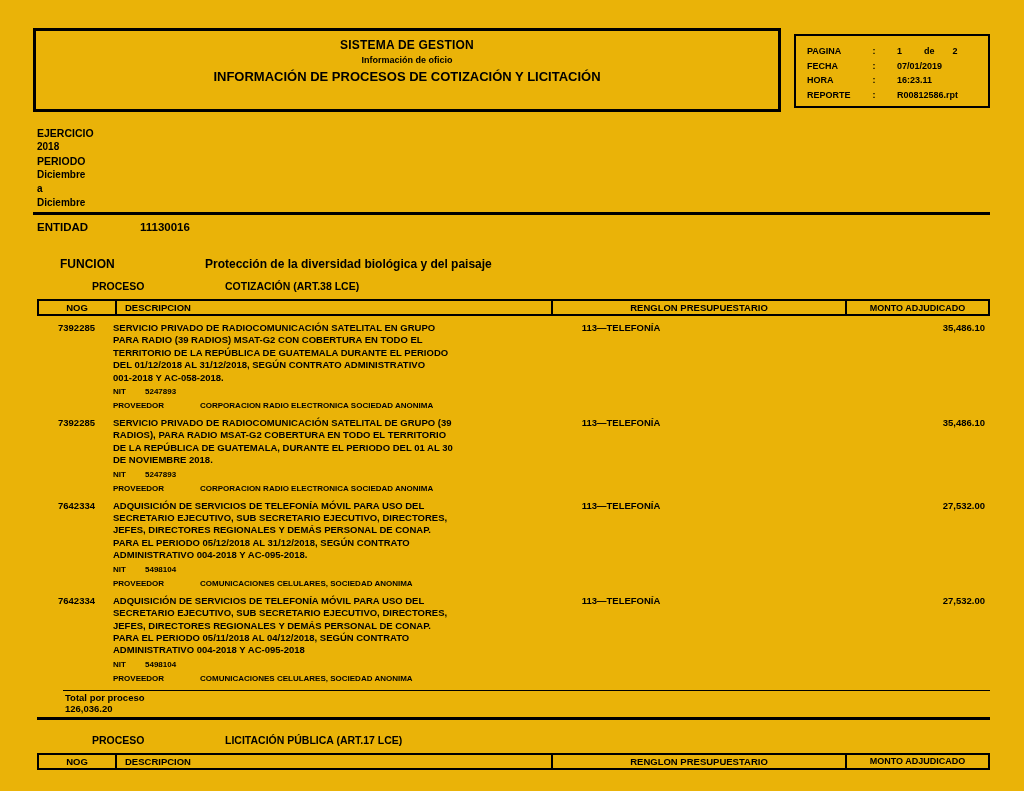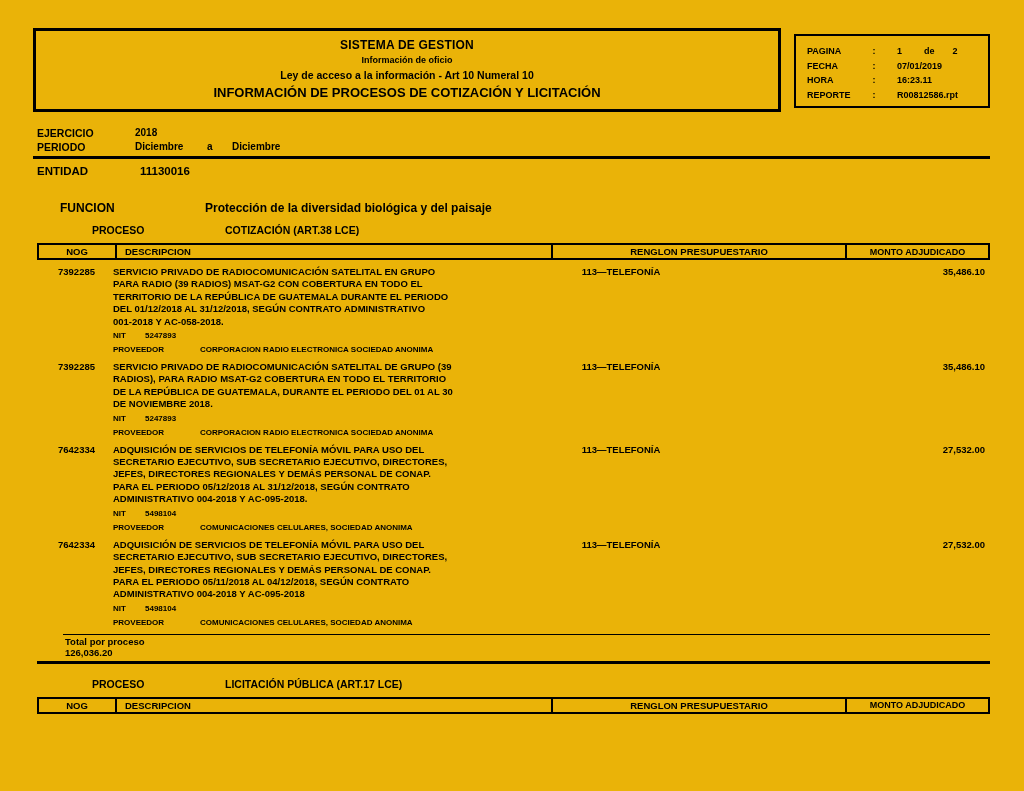--- a/index.html
+++ b/index.html
@@ -21,21 +21,21 @@
                    border:2px solid #000; padding:8px 4px 0 11px; font-size:9px; }
   .pi-row { display:flex; line-height:14.5px; }
   .pi-label { width:58px; }
   .pi-colon { width:18px; text-align:center; }
   .pi-sp1 { margin-left:14px; }
   .pi-sp2 { margin-left:22px; }
   .pi-sp3 { margin-left:18px; }
 
   
   .meta { margin:8px 0 0 37px; font-size:10px; }
-  .meta-row { display:flex; line-height:14px; }
+  .meta-row { display:flex; line-height:14px;flex-direction:column; }
   .meta-label { width:98px; font-size:10.5px; }
   .periodo-from { width:72px; }
   .periodo-a { width:25px; }
 
   .thick-line { margin:2px 0 0 33px; width:957px; height:3px; background:#000; }
 
   .entidad-row { display:flex; margin:6px 0 0 37px; font-size:11.5px; }
   .entidad-row .meta-label { width:103px; font-size:11.5px; }
 
   .funcion-row { display:flex; margin:24px 0 0 60px; font-size:12px; }
@@ -79,21 +79,20 @@
 </style>
 </head>
 <body>
 
 <div class="page">
 
   <div class="hdr-wrap">
     <div class="hdr-box">
       <div class="hdr-title">SISTEMA DE GESTION</div>
       <div class="hdr-sub1">Información de oficio</div>
-      <div class="hdr-sub2">Ley de acceso a la información - Art 10 Numeral 10</div>
       <div class="hdr-sub3">INFORMACIÓN DE PROCESOS DE COTIZACIÓN Y LICITACIÓN</div>
     </div>
 
     <div class="page-info-box">
       <div class="pi-row">
         <span class="pi-label">PAGINA</span>
         <span class="pi-colon">:</span>
         <span class="pi-sp1">1</span>
         <span class="pi-sp2">de</span>
         <span class="pi-sp3">2</span>

